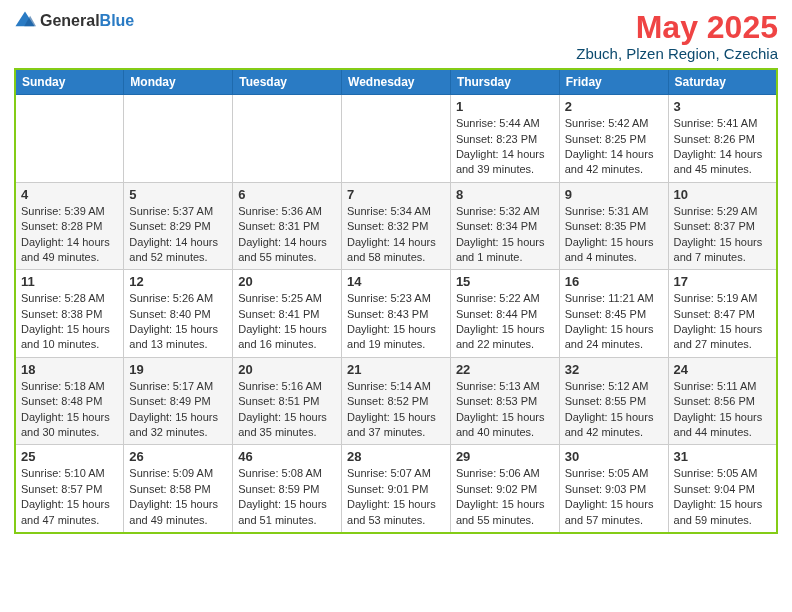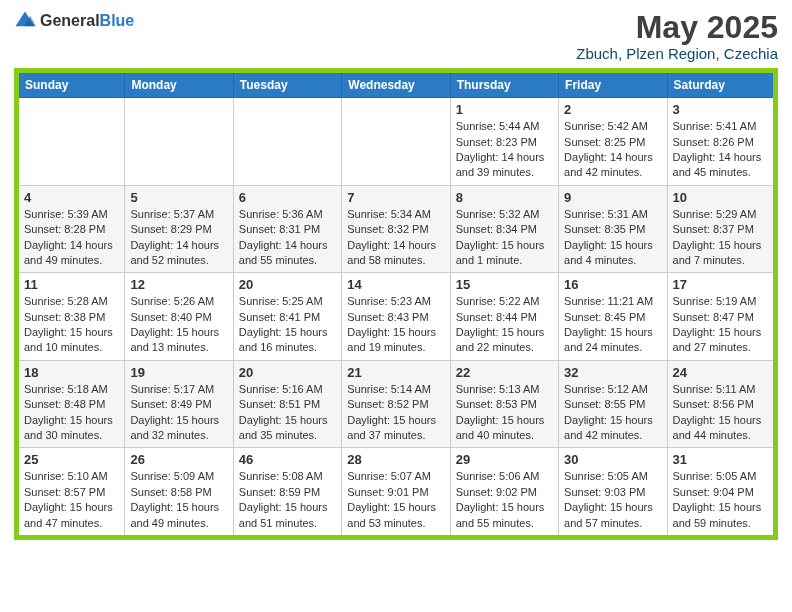--- a/index.html
+++ b/index.html
@@ -29,31 +29,31 @@
     .logo-icon {
       width: 22px;
       height: 22px;
     }
     .title-block {
       text-align: right;
     }
     .main-title {
       font-size: 32px;
       font-weight: bold;
-      color: #404040;
+      color: #ef4444;
       line-height: 1.1;
     }
     .subtitle {
       font-size: 15px;
       color: #0c4a6e;
     }
     .calendar {
       width: 100%;
       border-collapse: collapse;
-      border: 5px solid #84cc16;
+      border: 2px solid #84cc16;
     }
     .calendar th {
       background-color: #2a7bc4;
       color: #fff;
       font-size: 12px;
       font-weight: bold;
       padding: 5px 6px;
       text-align: left;
       border: 1px solid #1e6aad;
     }

